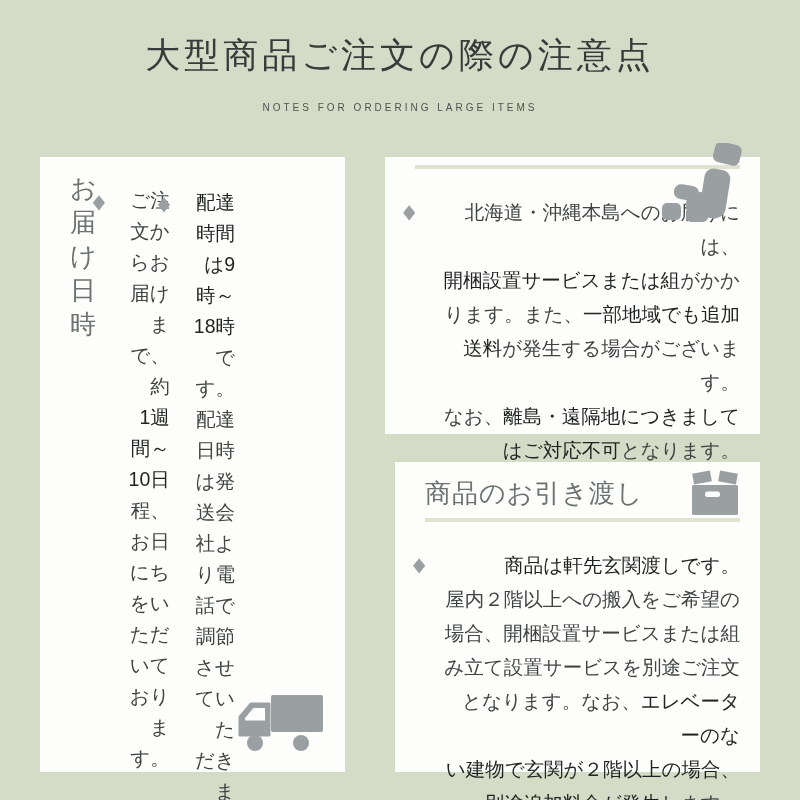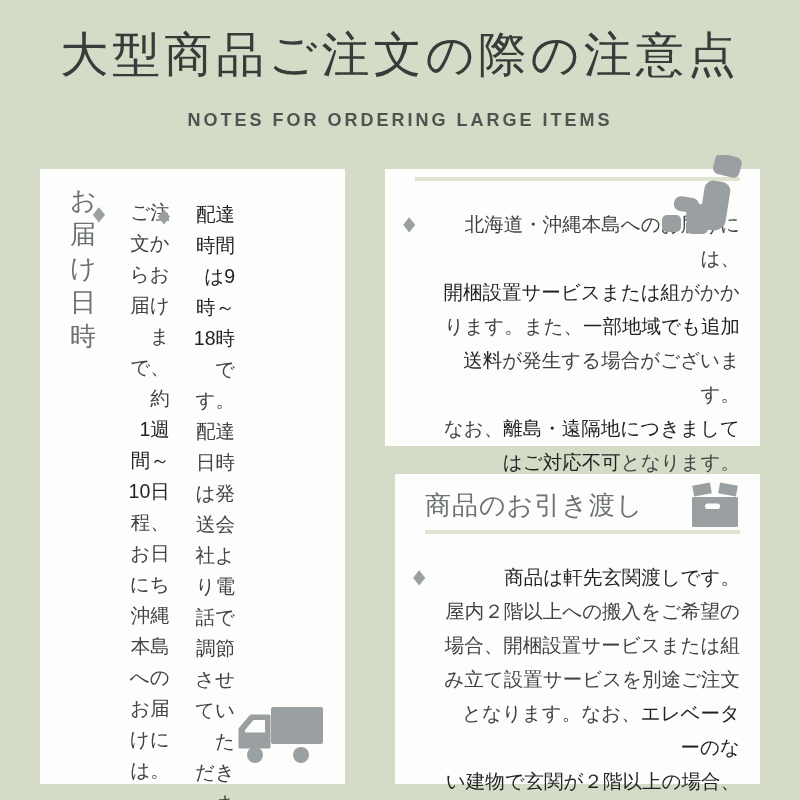--- a/index.html
+++ b/index.html
@@ -11,26 +11,26 @@
   html,body{width:800px;height:800px;}
   body{
     background:var(--background);
     font-family:"Liberation Sans","DejaVu Sans",sans-serif;
     color:var(--body);
     overflow:hidden;
   }
   .page{width:800px;height:800px;}
   .masthead{text-align:center;padding-top:30px;}
   .page-title{
-    font-size:48px;font-weight:400;letter-spacing:4px;
+    font-size:35px;font-weight:400;letter-spacing:4px;
     color:var(--title);line-height:50px;
   }
   .page-subtitle{
-    margin-top:32px;font-size:18px;letter-spacing:3px;
-    color:var(--subtitle);line-height:16px;font-weight:700;
+    margin-top:20px;font-size:10px;letter-spacing:3px;
+    color:var(--subtitle);line-height:16px;font-weight:400;
   }
   .grid{display:flex;gap:40px;padding:0 40px;margin-top:41px;}
   .col-left{width:305px;}
   .col-right{width:375px;display:flex;flex-direction:column;gap:28px;}
   .card{
     background:var(--card);position:relative;
     padding:0 20px 0 30px;
   }
   .card-delivery{height:615px;display:flex;flex-direction:row;}
   .card-area{height:277px;}
@@ -76,21 +76,21 @@
 
     <div class="col-left">
       <section class="card card-delivery">
         <h2 class="card-heading">お届け日時</h2>
         <div class="rule"></div>
 
         <div class="item item-1">
           <span class="bullet">◆</span>
           <div class="item-text"><span>ご注文からお届けまで、約
 </span><span class="run-b">1週間～10日</span><span>程、お日にち
-沖縄本島へのお届けには。</span></div>
+をいただいております。</span></div>
         </div>
 
         <div class="item item-2">
           <span class="bullet">◆</span>
           <div class="item-text"><span class="run-b">配達時間は9時～18時</span><span>で
 す。配達日時は発送会社よ
 り電話で調節させていた
 だきます。すぐの受け取り
 ができない場合、ご注文
 時に備考欄へ何日以降の

